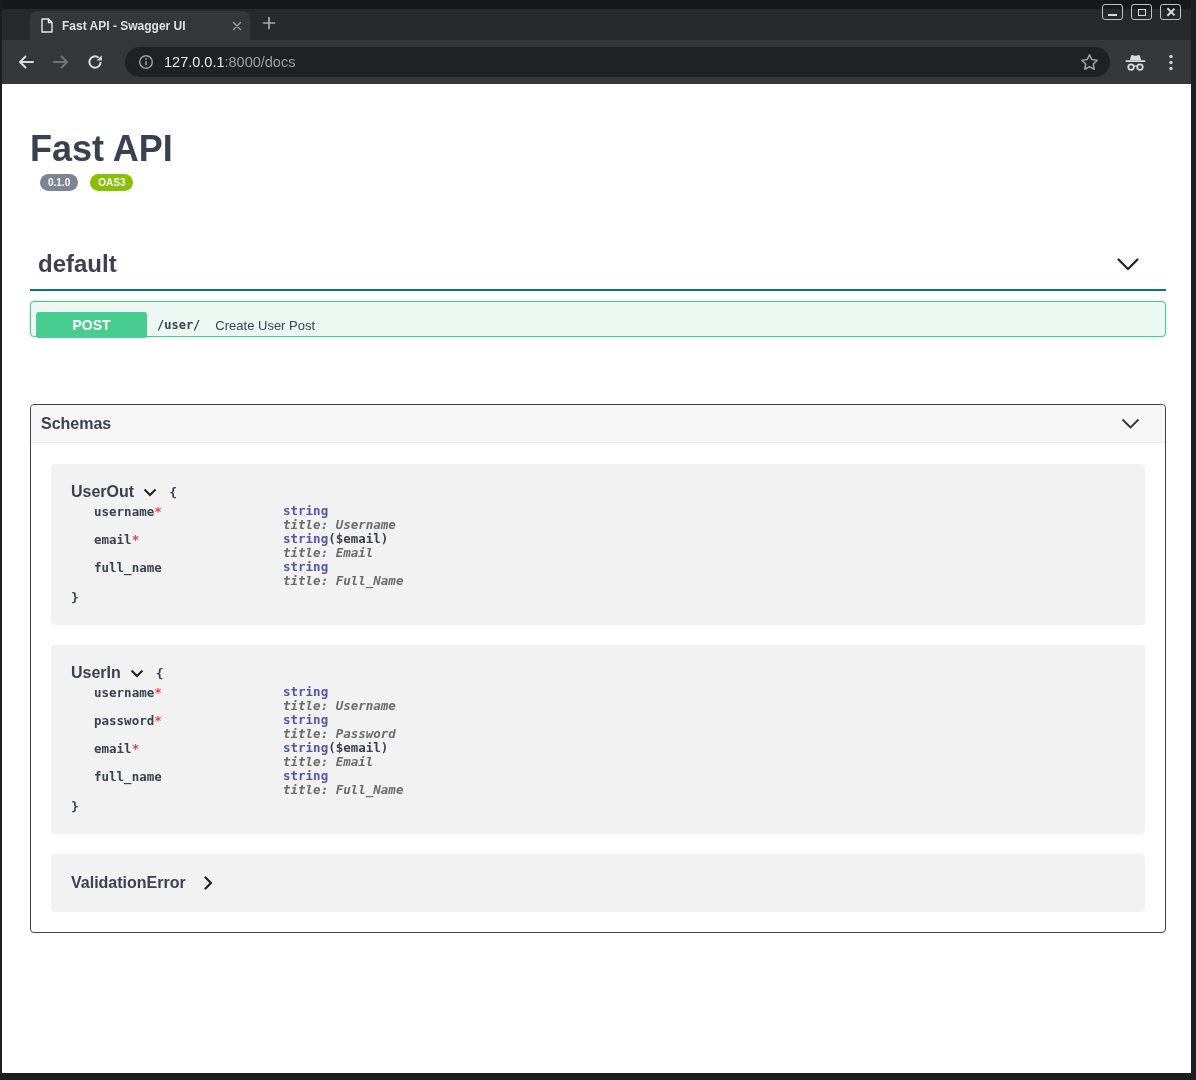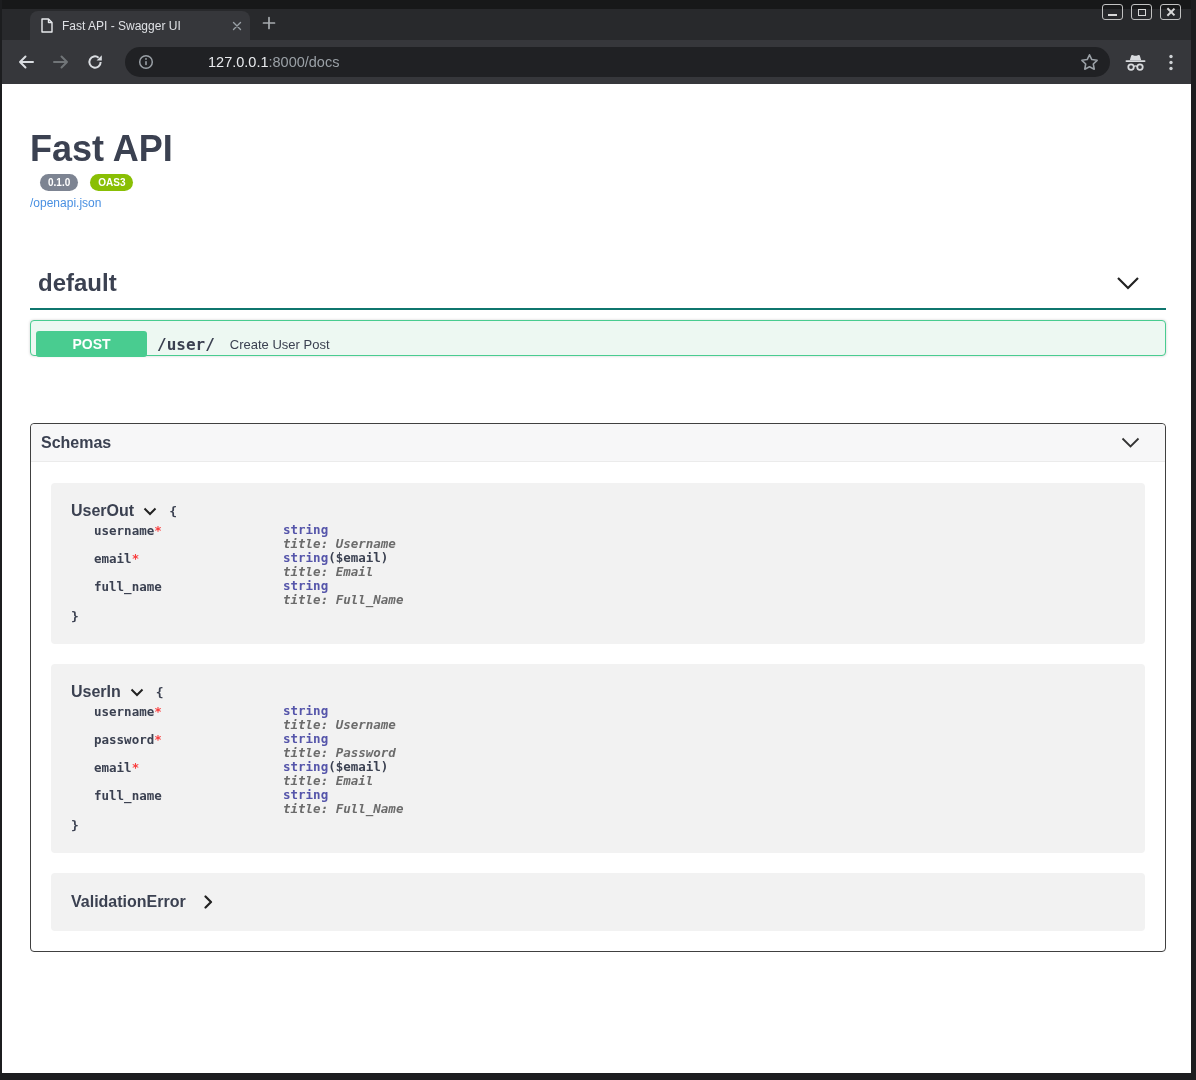--- a/index.html
+++ b/index.html
@@ -1,54 +1,54 @@
 <!DOCTYPE html>
 <html style="--c-method-post: #49cc90; --c-endpoint-bg: #edf8f2; --c-badge-version-bg: #7d8492; --c-badge-oas-bg: #89bf04; --c-link: #4990e2; --c-heading: #3b4151; --c-prop-type: #5555aa; --c-required-star: #f93e3e; --c-model-bg: #f2f2f2;"><head>
 <meta charset="utf-8">
 <style>
   html,body{margin:0;padding:0;}
   body{width:1196px;height:1080px;overflow:hidden;background:#1c1d1f;font-family:"Liberation Sans",sans-serif;}
   .frame{width:1196px;height:1080px;box-sizing:border-box;padding:0 5px 7px 2px;display:flex;flex-direction:column;}
   
-  .topbar{height:40px;flex:none;background:#28292c;position:relative;}
+  .topbar{height:40px;flex:none;background:#28292c;position:relative;font-weight:bold;}
   .topbar::before{content:"";position:absolute;left:0;top:0;right:0;height:9px;background:#171819;}
   .win-btns{position:absolute;top:4px;right:10px;display:flex;gap:8px;z-index:5;}
   .win-btn{width:21px;height:16px;border:1px solid #c2c2c2;border-radius:3px;background:transparent;display:flex;align-items:center;justify-content:center;box-sizing:border-box;cursor:default;}
   .g-min{width:9px;height:2px;background:#d8d8d8;margin-top:5px;}
   .g-max{width:8px;height:7px;border:1.5px solid #d8d8d8;box-sizing:border-box;}
   .g-close{position:relative;width:10px;height:10px;}
   .g-close::before,.g-close::after{content:"";position:absolute;left:4.2px;top:0;width:1.6px;height:10px;background:#d8d8d8;}
   .g-close::before{transform:rotate(45deg);}.g-close::after{transform:rotate(-45deg);}
   .tab{position:absolute;left:28px;top:11px;width:220px;height:29px;background:#36373b;border-radius:8px 8px 0 0;display:flex;align-items:center;padding:0 8px 0 11px;box-sizing:border-box;z-index:2;}
   .tab-label{flex:1;margin:0 9px;font-size:12px;color:#dfe1e5;white-space:nowrap;overflow:hidden;}
   .newtab{position:absolute;left:260px;top:16px;z-index:2;}
   .toolbar{height:44px;flex:none;background:#36373b;display:flex;align-items:center;padding:0 14px 0 15px;}
   .nav-ic{margin-right:17px;display:flex;align-items:center;}
-  .omnibox{flex:1;height:30px;background:#202124;border-radius:15px;display:flex;align-items:center;padding:0 9px 0 13px;margin:0 14px 0 5px;gap:44px;}
+  .omnibox{flex:1;height:30px;background:#202124;border-radius:15px;display:flex;align-items:center;padding:0 9px 0 13px;margin:0 14px 0 5px;}
   .url{margin-left:10px;font-size:14.5px;color:#e8eaed;flex:1;white-space:nowrap;}
   .url .path{color:#9aa0a6;}
   .right-ics{display:flex;align-items:center;gap:22px;margin-right:4px;}
   
   .page{flex:1;background:#fff;overflow:hidden;color:var(--c-heading,#3b4151);}
   .content{padding:0 25px 0 28px;}
   .info{padding-top:45px;}
   .title-row{display:flex;align-items:flex-start;flex-direction:column;}
   .api-title{font-size:36px;line-height:40px;font-weight:bold;color:var(--c-heading,#3b4151);}
   .badges{display:flex;gap:12px;margin-left:10px;margin-top:5px;}
   .badge{font-size:10px;font-weight:bold;color:#fff;padding:3px 8px;border-radius:57px;line-height:11px;}
   .badge.version{background:var(--c-badge-version-bg,#7d8492);}
   .badge.oas{background:var(--c-badge-oas-bg,#89bf04);}
   .spec-link{margin-top:5px;font-size:12px;}
   .spec-link a{color:var(--c-link,#4990e2);text-decoration:none;}
   .tag-section{margin-top:58px;}
   .tag-header{display:flex;align-items:center;justify-content:space-between;padding:0 26px 10px 8px;border-bottom:2px solid #0f766e;}
   .tag-title{font-size:24px;line-height:30px;font-weight:bold;color:var(--c-heading,#3b4151);}
   .opblock{margin-top:10px;height:36px;box-sizing:border-box;border:1px solid var(--c-method-post,#49cc90);border-radius:4px;background:var(--c-endpoint-bg,#edf8f2);display:flex;align-items:center;padding:12px 10px 0 5px;box-shadow:0 0 3px rgba(0,0,0,.19);}
   .method-btn{width:111px;height:26px;background:var(--c-method-post,#49cc90);border:none;border-radius:3px;color:#fff;font-weight:bold;font-size:14px;font-family:"Liberation Sans",sans-serif;display:flex;align-items:center;justify-content:center;cursor:pointer;}
-  .op-path{margin-left:10px;font-family:"DejaVu Sans Mono","Liberation Mono",monospace;font-weight:bold;font-size:16px;color:var(--c-heading,#3b4151);}
+  .op-path{margin-left:10px;font-family:"DejaVu Sans Mono","Liberation Mono",monospace;font-weight:bold;font-size:12px;color:var(--c-heading,#3b4151);}
   .op-summary{margin-left:15px;font-size:13px;color:var(--c-heading,#3b4151);}
   .schemas-section{margin-top:67px;border:1px solid #404040;border-radius:4px;margin-bottom:20px;}
   .schemas-header{height:38px;box-sizing:border-box;background:#f7f7f8;border-bottom:1px solid #ebebeb;border-radius:4px 4px 0 0;display:flex;align-items:center;justify-content:space-between;padding:0 25px 0 10px;cursor:pointer;}
   .schemas-title{font-size:16px;font-weight:bold;color:var(--c-heading,#3b4151);}
   .schemas-body{padding:21px 20px 20px 20px;}
   .model-box{background:var(--c-model-bg,#f2f2f2);border-radius:4px;padding:19px 20px 20px 20px;margin-bottom:20px;}
   .model-box:last-child{margin-bottom:0;}
   .model-box.collapsed{padding:20px 20px 20px 20px;}
   .model-head{display:flex;align-items:center;}
   .model-name{font-size:16px;line-height:18px;font-weight:bold;color:var(--c-heading,#3b4151);cursor:pointer;}
@@ -161,21 +161,20 @@
     <div class="content">
 
       <div class="info">
         <div class="title-row">
           <span class="api-title">Fast API</span>
           <span class="badges">
             <span class="badge version">0.1.0</span>
             <span class="badge oas">OAS3</span>
           </span>
         </div>
-        <div class="spec-link"><a href="#">/openapi.json</a></div>
       </div>
 
       <div class="tag-section">
         <div class="tag-header" style="cursor:pointer;">
           <span class="tag-title">default</span>
           <span style="display:flex;cursor:pointer;">
             <svg width="24" height="14" viewBox="0 0 24 14">
                 <path d="M2 2 L12 12 L22 2" fill="none" stroke="#222" stroke-width="2.2"></path>
               </svg>
           </span>

